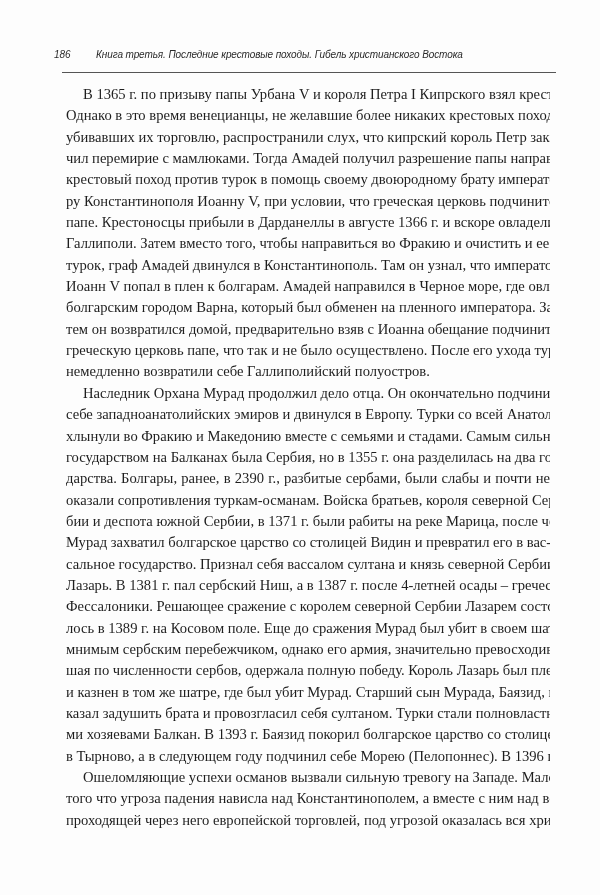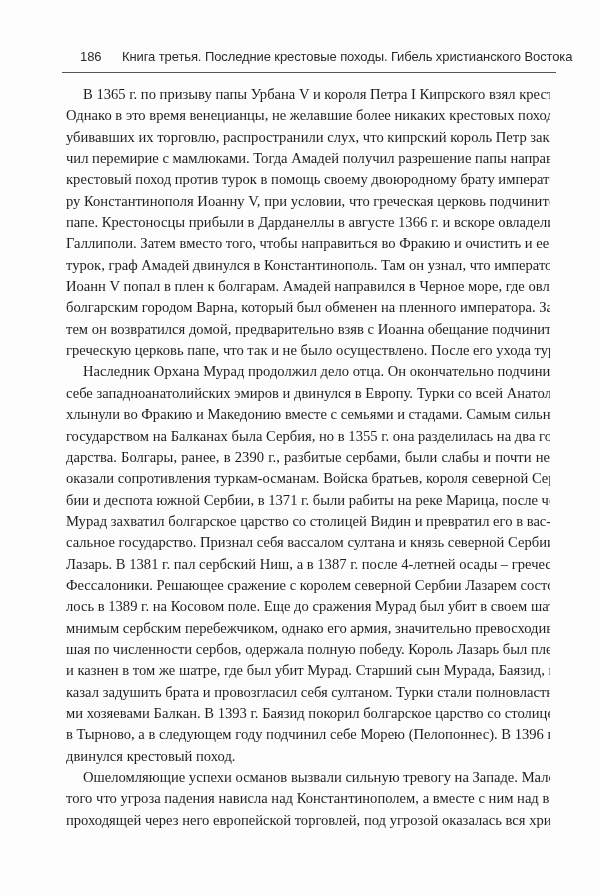--- a/index.html
+++ b/index.html
@@ -1,21 +1,21 @@
 <!DOCTYPE html>
 <html><head>
 <meta charset="utf-8">
 <style>
   html, body { margin: 0; padding: 0; background: #ffffff; }
   body { width: 600px; height: 895px; position: relative; overflow: hidden; }
   .page { position: absolute; left: 0; top: 0; width: 600px; height: 895px; background: #fdfdfd; }
   .running-head {
-    position: absolute; left: 80px; top: 49px; width: 494px; height: 20px;
-    font-family: "Liberation Sans", sans-serif; font-size: 13px; color: #2a2a2a;
-    white-space: nowrap; letter-spacing: -0.1px;
+    position: absolute; left: 54px; top: 49px; width: 494px; height: 20px;
+    font-family: "Liberation Sans", sans-serif; font-size: 10px; color: #2a2a2a;
+    white-space: nowrap; letter-spacing: -0.1px; font-style: italic;
   }
   .running-head .pg { display: inline-block; width: 42px; }
   .rule { position: absolute; left: 62px; top: 72px; width: 494px; height: 1px; background: #555; }
   .body-text {
     position: absolute; left: 66px; top: 84px; width: 484px;
     font-family: "Liberation Serif", serif; font-size: 14.6px; line-height: 21.35px; color: #1e1e1e;
   }
   .line { display: block; white-space: nowrap; text-align: justify; text-align-last: justify; height: 21.35px; overflow: hidden; }
   .line.last { text-align-last: left; }
   .line.indent { padding-left: 17px; }
@@ -37,41 +37,41 @@
         <span class="line">чил перемирие с мамлюками. Тогда Амадей получил разрешение папы направить</span>
         <span class="line">крестовый поход против турок в помощь своему двоюродному брату императо-</span>
         <span class="line">ру Константинополя Иоанну V, при условии, что греческая церковь подчинится</span>
         <span class="line">папе. Крестоносцы прибыли в Дарданеллы в августе 1366 г. и вскоре овладели</span>
         <span class="line">Галлиполи. Затем вместо того, чтобы направиться во Фракию и очистить и ее от</span>
         <span class="line">турок, граф Амадей двинулся в Константинополь. Там он узнал, что император</span>
         <span class="line">Иоанн V попал в плен к болгарам. Амадей направился в Черное море, где овладел</span>
         <span class="line">болгарским городом Варна, который был обменен на пленного императора. За-</span>
         <span class="line">тем он возвратился домой, предварительно взяв с Иоанна обещание подчинить</span>
         <span class="line">греческую церковь папе, что так и не было осуществлено. После его ухода турки</span>
+        <span class="line last">немедленно возвратили себе Галлиполийский полуостров.</span>
       </div>
       <div>
         <span class="line indent">Наследник Орхана Мурад продолжил дело отца. Он окончательно подчинил</span>
         <span class="line">себе западноанатолийских эмиров и двинулся в Европу. Турки со всей Анатолии</span>
         <span class="line">хлынули во Фракию и Македонию вместе с семьями и стадами. Самым сильным</span>
         <span class="line">государством на Балканах была Сербия, но в 1355 г. она разделилась на два госу-</span>
         <span class="line">дарства. Болгары, ранее, в 2390 г., разбитые сербами, были слабы и почти не</span>
         <span class="line">оказали сопротивления туркам-османам. Войска братьев, короля северной Сер-</span>
         <span class="line">бии и деспота южной Сербии, в 1371 г. были рабиты на реке Марица, после чего</span>
         <span class="line">Мурад захватил болгарское царство со столицей Видин и превратил его в вас-</span>
         <span class="line">сальное государство. Признал себя вассалом султана и князь северной Сербии</span>
         <span class="line">Лазарь. В 1381 г. пал сербский Ниш, а в 1387 г. после 4-летней осады – греческие</span>
         <span class="line">Фессалоники. Решающее сражение с королем северной Сербии Лазарем состоя-</span>
         <span class="line">лось в 1389 г. на Косовом поле. Еще до сражения Мурад был убит в своем шатре</span>
         <span class="line">мнимым сербским перебежчиком, однако его армия, значительно превосходив-</span>
         <span class="line">шая по численности сербов, одержала полную победу. Король Лазарь был пленен</span>
         <span class="line">и казнен в том же шатре, где был убит Мурад. Старший сын Мурада, Баязид, при-</span>
         <span class="line">казал задушить брата и провозгласил себя султаном. Турки стали полновластны-</span>
         <span class="line">ми хозяевами Балкан. В 1393 г. Баязид покорил болгарское царство со столицей</span>
         <span class="line">в Тырново, а в следующем году подчинил себе Морею (Пелопоннес). В 1396 г.</span>
-        <span class="line last">двинулся крестовый поход.</span>
       </div>
       <div>
         <span class="line indent">Ошеломляющие успехи османов вызвали сильную тревогу на Западе. Мало</span>
         <span class="line">того что угроза падения нависла над Константинополем, а вместе с ним над всей</span>
         <span class="line">проходящей через него европейской торговлей, под угрозой оказалась вся хри-</span>
       </div>
     </div>
 </div>
 
 </body></html>

